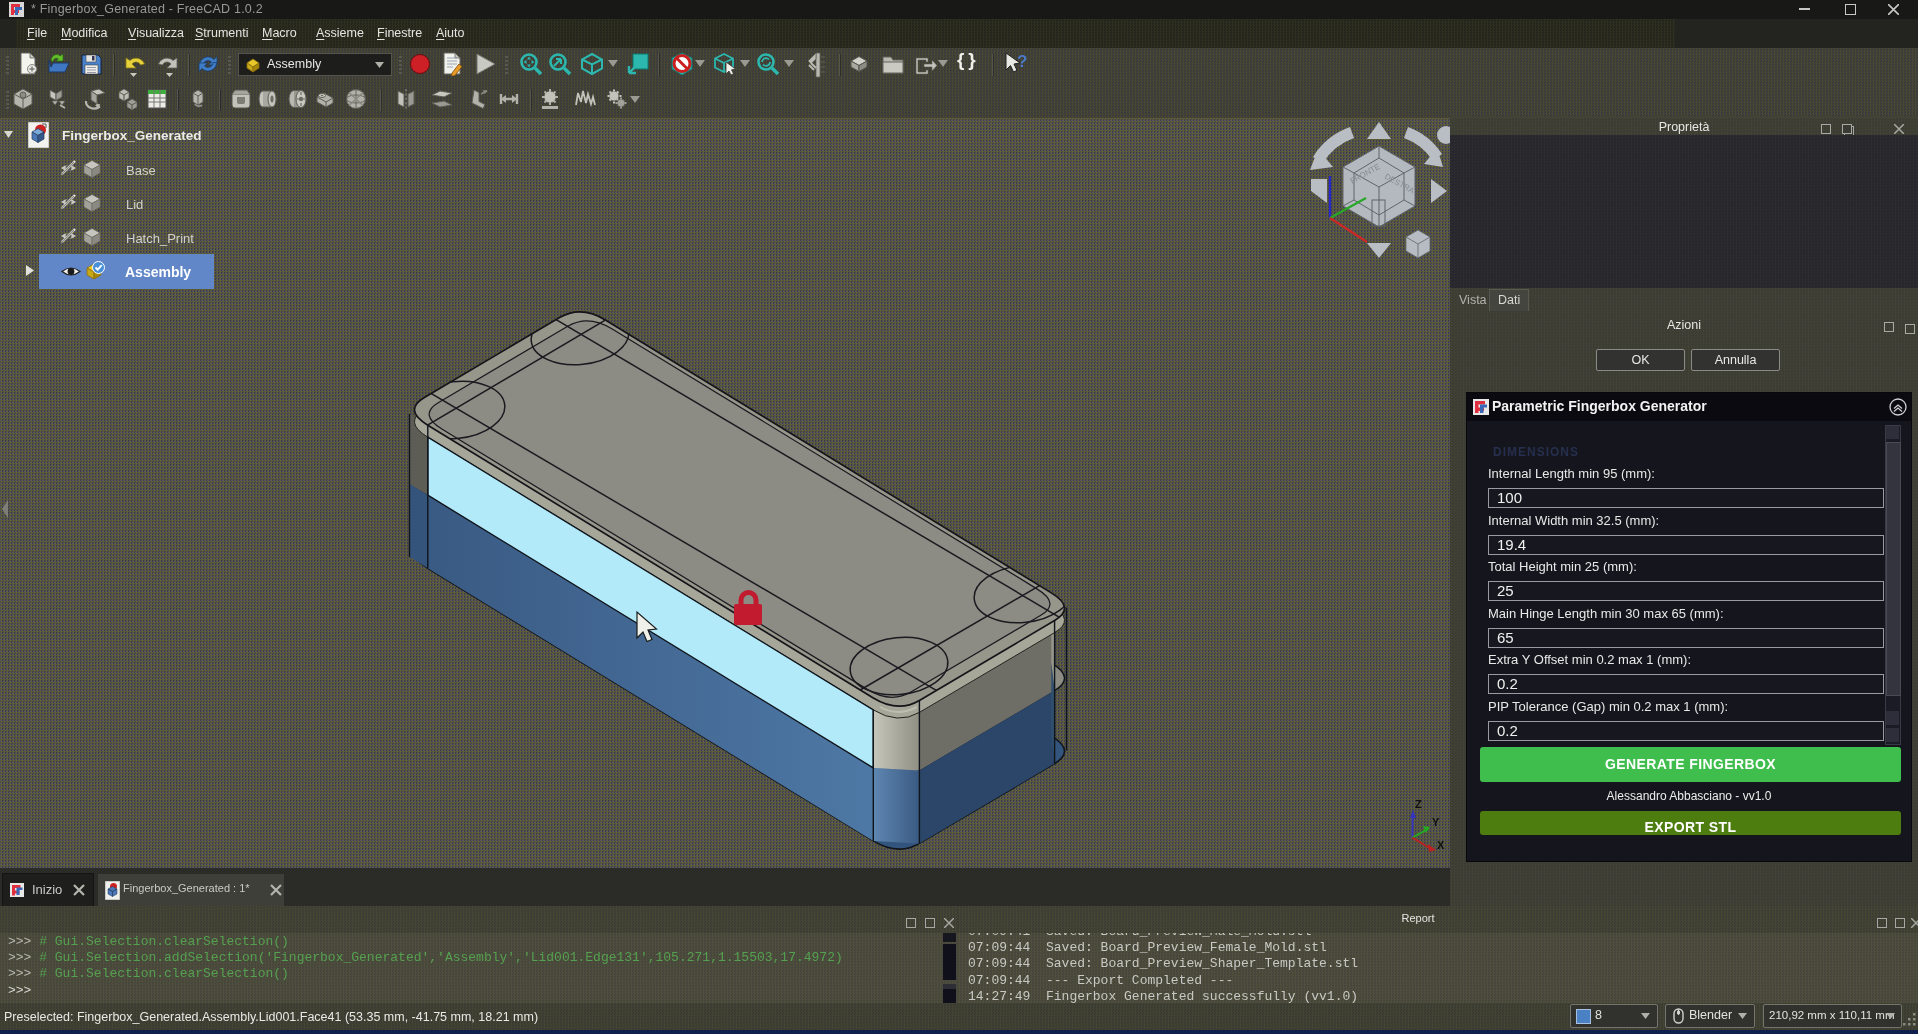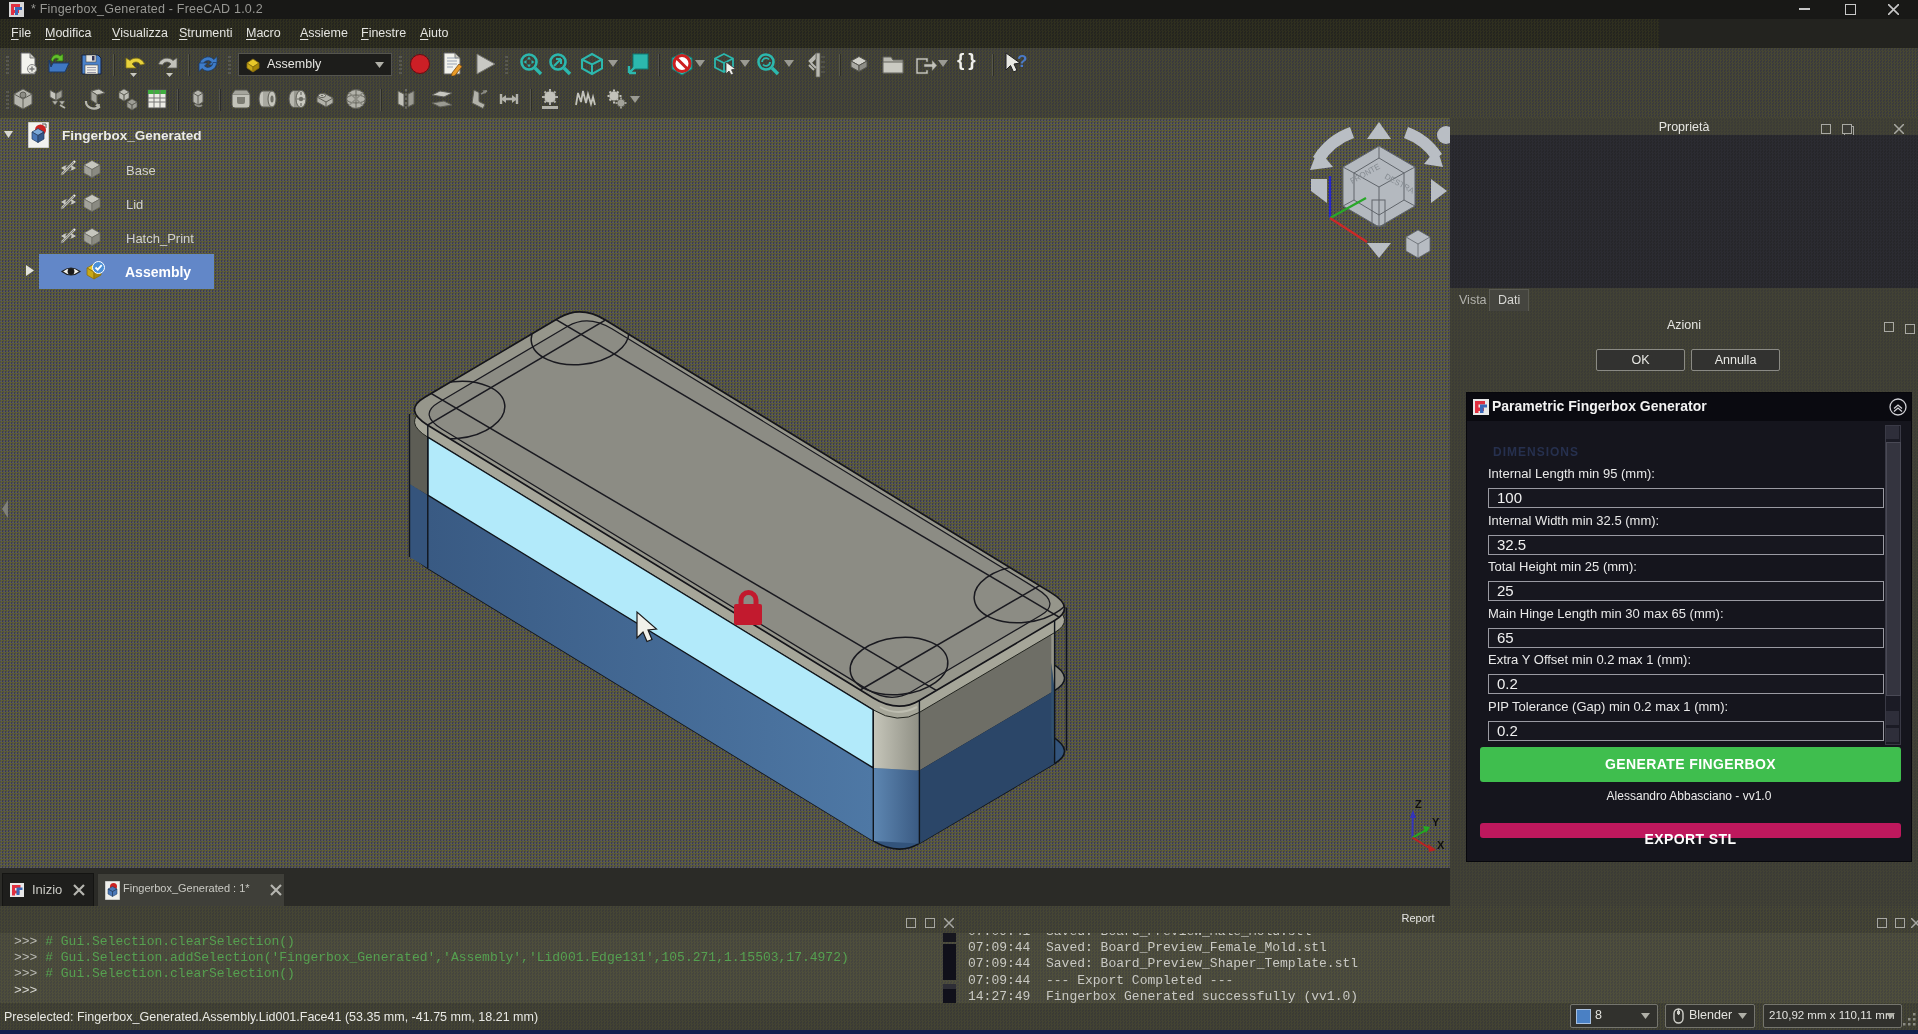--- a/index.html
+++ b/index.html
@@ -1,19 +1,19 @@
 <!DOCTYPE html>
 <html><head>
 <meta charset="utf-8">
 <style>
 html,body{margin:0;padding:0;width:1918px;height:1034px;overflow:hidden;background:#23231f;font-family:"Liberation Sans",sans-serif;-webkit-font-smoothing:antialiased;}
 .abs{position:absolute;}
 #titlebar{left:0;top:0;width:1918px;height:19px;background:#181816;}
 #titlebar .ttl{left:31px;top:2px;font-size:12.5px;color:#989894;letter-spacing:.2px;}
-#menubar{left:0;top:19px;width:1659px;height:29px;background-color:#24241f;background-image:conic-gradient(rgba(130,130,30,.12) 90deg, transparent 90deg 180deg, rgba(130,130,30,.1) 180deg 270deg, transparent 270deg);background-size:3px 3px;}
+#menubar{left:16px;top:19px;width:1659px;height:29px;background-color:#24241f;background-image:conic-gradient(rgba(130,130,30,.12) 90deg, transparent 90deg 180deg, rgba(130,130,30,.1) 180deg 270deg, transparent 270deg);background-size:3px 3px;}
 .mi{position:absolute;top:7px;font-size:12.5px;color:#e4e4e0;}
 .mi u{text-decoration:underline;text-underline-offset:2px;}
 .tbar{left:0;width:1918px;background-color:#3c3c37;background-image:conic-gradient(rgba(140,140,30,.14) 90deg, rgba(45,45,105,.16) 90deg 180deg, rgba(140,140,30,.12) 180deg 270deg, rgba(45,45,105,.1) 270deg);background-size:3px 3px;}
 #tb1{top:48px;height:36px;}
 #tb2{top:84px;height:34px;}
 .sep{position:absolute;top:6px;width:1px;height:22px;background:#55554d;border-right:1px solid #2c2c28;}
 .grip{position:absolute;top:8px;width:3px;height:18px;background:repeating-linear-gradient(0deg,#585850 0 2px,transparent 2px 4px);}
 #viewport{left:0;top:118px;width:1450px;height:755px;background-color:#4c4c4b;background-image:conic-gradient(rgba(125,125,10,.42) 90deg, rgba(38,38,100,.48) 90deg 180deg, rgba(120,120,120,.3) 180deg 270deg, rgba(85,85,60,.25) 270deg);background-size:3px 3px;border-right:1px solid #28282c;}
 .trow{position:absolute;font-size:13px;color:#d2d2cc;}
 #rightcol{left:1450px;top:118px;width:468px;height:788px;background-color:#3b3b36;background-image:conic-gradient(rgba(140,140,40,.09) 90deg, transparent 90deg 180deg, rgba(140,140,40,.07) 180deg 270deg, transparent 270deg);background-size:3px 3px;}
@@ -485,37 +485,37 @@
    <span class="abs" style="left:25px;top:5px;font-size:14px;font-weight:bold;color:#f2f2f2">Parametric Fingerbox Generator</span>
    <svg class="abs" style="left:422px;top:5px" width="18" height="18">
      <circle cx="9" cy="9" r="8" fill="none" stroke="#cfcfd4" stroke-width="1.3"></circle>
      <path d="M5 10.5 L9 7 L13 10.5 M5 13.5 L9 10 L13 13.5" stroke="#cfcfd4" stroke-width="1.3" fill="none"></path>
    </svg>
   </div>
   <span class="abs" style="left:26px;top:52px;font-size:12px;font-weight:bold;letter-spacing:1px;color:#26304e">DIMENSIONS</span>
   <span class="dlbl" style="top:73px">Internal Length min 95 (mm):</span>
   <div class="dinp" style="top:95px">100</div>
   <span class="dlbl" style="top:119.5px">Internal Width min 32.5 (mm):</span>
-  <div class="dinp" style="top:141.5px">32.5</div>
+  <div class="dinp" style="top:141.5px">19.4</div>
   <span class="dlbl" style="top:166px">Total Height min 25 (mm):</span>
   <div class="dinp" style="top:188px">25</div>
   <span class="dlbl" style="top:212.5px">Main Hinge Length min 30 max 65 (mm):</span>
   <div class="dinp" style="top:234.5px">65</div>
   <span class="dlbl" style="top:259px">Extra Y Offset min 0.2 max 1 (mm):</span>
   <div class="dinp" style="top:281px">0.2</div>
   <span class="dlbl" style="top:305.5px">PIP Tolerance (Gap) min 0.2 max 1 (mm):</span>
   <div class="dinp" style="top:327.5px">0.2</div>
   <div class="abs" style="left:418px;top:32px;width:14px;height:318px;background:#1b1b25;border:1px solid #3a3a46"></div>
   <div class="abs" style="left:419px;top:33px;width:13px;height:13px;background:#2e2e3a"></div>
   <div class="abs" style="left:419px;top:49px;width:13px;height:252px;background:#34343f;border:1px solid #4a4a56"></div>
   <div class="abs" style="left:419px;top:318px;width:13px;height:14px;background:#2e2e3a"></div>
   <div class="abs" style="left:419px;top:335px;width:13px;height:14px;background:#2e2e3a"></div>
   <div class="gbtn" style="top:354px;line-height:35px;background:#3fbe4e">GENERATE FINGERBOX</div>
   <div class="abs" style="left:0;top:396px;width:100%;text-align:center;font-size:12px;color:#ececec">Alessandro Abbasciano - vv1.0</div>
-  <div class="gbtn" style="top:430px;height:15px;line-height:33px;background:#be185d">EXPORT STL</div>
+  <div class="gbtn" style="top:418px;height:24px;line-height:33px;background:#4d7c0f">EXPORT STL</div>
  </div>
 </div>
 <div class="abs" id="tabbar">
  <div class="dtab" style="left:2px;width:90px;background:#1e1e1c;border:1px solid #141412;border-bottom:none">
   <svg class="abs" style="left:7px;top:9px" width="14" height="14">
         <rect width="14" height="14" fill="#e8e8e8"></rect>
         <path d="M2 2 h8.5 v3 h-5.5 v2.5 h4.5 v3 h-4.5 v2 h-3 z" fill="#e03040"></path>
         <path d="M6.5 4.5 h6 v2.5 h-3 v5 h-3 z" fill="#3a68b8"></path>
       </svg>
   <span class="abs" style="left:29px;top:8px">Inizio</span>
@@ -537,21 +537,21 @@
 </div>
 <div class="abs" id="consolep">
  <div class="pnhead">
   <span class="abs" style="left:906px;top:12px;width:8px;height:8px;border:1px solid #a8a8a2"></span>
   <span class="abs" style="left:925px;top:12px;width:8px;height:8px;border:1px solid #a8a8a2"></span>
   <svg class="abs" style="left:944px;top:12px" width="10" height="10">
         <path d="M0 0 L10 10 M10 0 L0 10" stroke="#a8a8a2" stroke-width="1.5"></path>
       </svg>
  </div>
  <div class="pncont">
-  <div class="mono" style="padding:1px 0 0 14px"><span style="color:#b9b9b3">&gt;&gt;&gt; </span><span style="color:#55a050"># Gui.Selection.clearSelection()</span>
+  <div class="mono" style="padding:1px 0 0 8px"><span style="color:#b9b9b3">&gt;&gt;&gt; </span><span style="color:#55a050"># Gui.Selection.clearSelection()</span>
 <span style="color:#b9b9b3">&gt;&gt;&gt; </span><span style="color:#55a050"># Gui.Selection.addSelection('Fingerbox_Generated','Assembly','Lid001.Edge131',105.271,1.15503,17.4972)</span>
 <span style="color:#b9b9b3">&gt;&gt;&gt; </span><span style="color:#55a050"># Gui.Selection.clearSelection()</span>
 <span style="color:#d8d8d2">&gt;&gt;&gt;</span></div>
   <div class="abs" style="left:943px;top:-2px;width:13px;height:11px;background:#16161e"></div>
   <div class="abs" style="left:943px;top:11px;width:13px;height:36px;background:#10101a"></div>
   <div class="abs" style="left:943px;top:51px;width:13px;height:18px;background:#2e2e36"></div>
   <div class="abs" style="left:943px;top:56px;width:13px;height:14px;background:#10101a"></div>
  </div>
 </div>
 <div class="abs" id="reportp">

